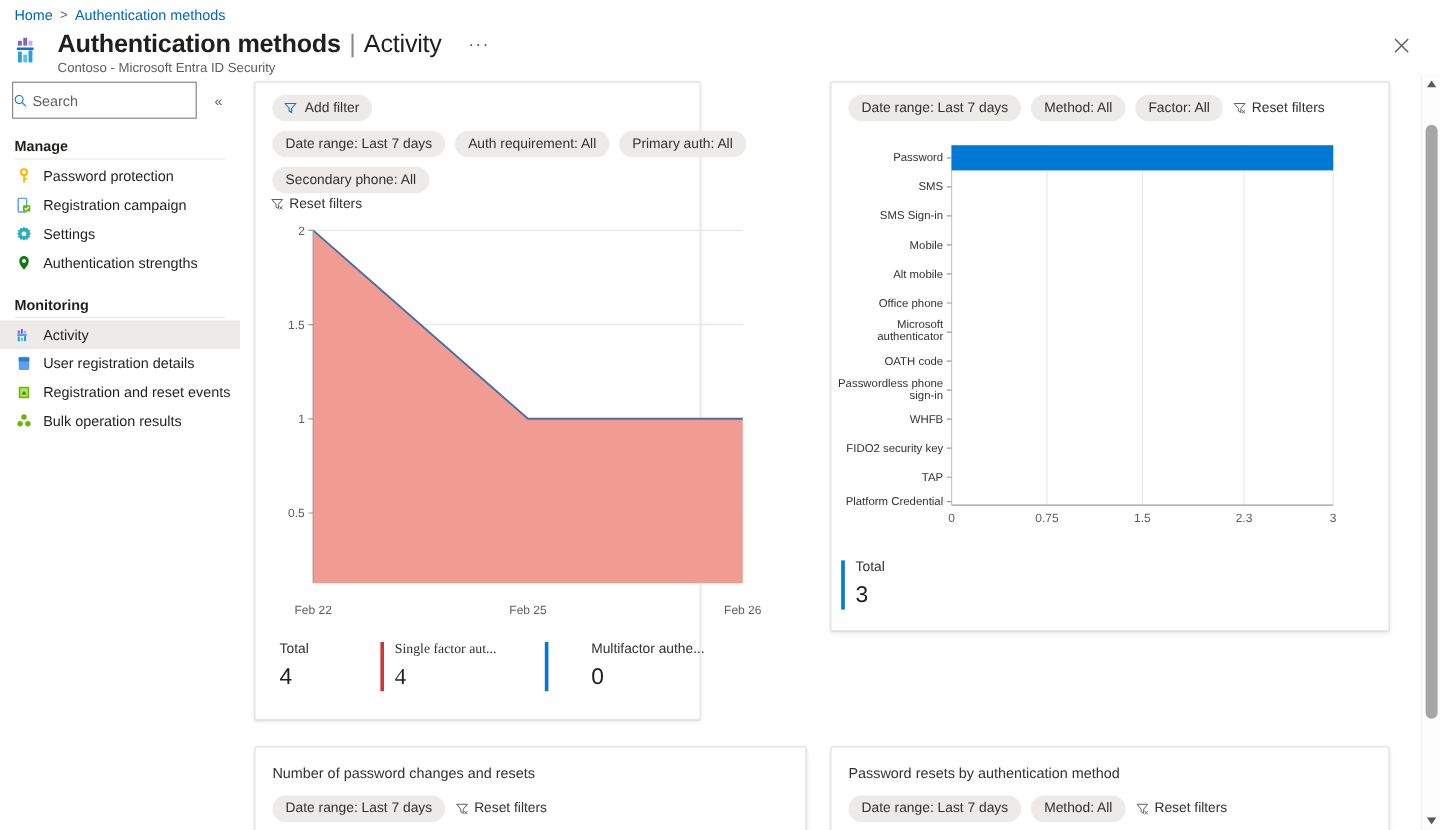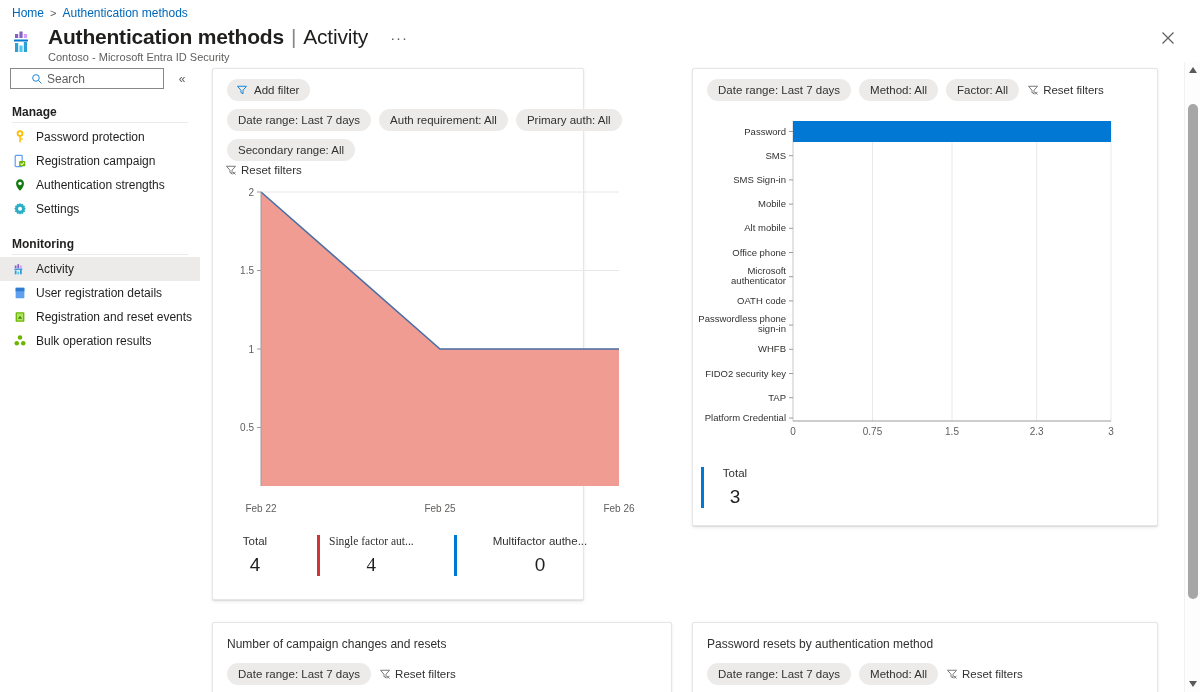--- a/index.html
+++ b/index.html
@@ -48,23 +48,23 @@
   .close-btn {
     position: absolute; top: 30px; right: 22px;
     width: 18px; height: 18px; cursor: pointer;
     color:#605e5c;
   }
 
   
   .leftnav { position: absolute; top: 68px; left: 0; width: 200px; height: 624px; }
   .search-wrap { display: flex; align-items: center; padding: 0 10px 0 10px; gap: 6px; }
   .search-box {
-    position: relative; width: 158px; height: 21px;
+    position: relative; width: 158px; height: 31px;
     border: 1px solid #8a8886; background:#fff;
-    display:flex; align-items:center; padding-left: 20px;
+    display:flex; align-items:center; padding-left: 0;
   }
   .search-box svg { flex:none; }
   .search-box input {
     border: none; outline: none; width: 100%; height: 20px;
     font-family:"Liberation Sans", sans-serif; font-size: 12px;
     color:#323130; padding-left: 4px; background: transparent;
   }
   .search-box input::placeholder { color:#605e5c; }
   .collapse-btn {
     width: 16px; height: 16px; display:flex; align-items:center; justify-content:center;
@@ -98,21 +98,21 @@
     cursor:pointer; white-space:nowrap;
   }
   .chip.addfilter { gap: 6px; padding-left: 9px; }
   .reset {
     display:inline-flex; align-items:center; gap: 4px;
     font-size: 11.5px; color:#323130; cursor:pointer; white-space:nowrap;
   }
   .chiprow { display:flex; align-items:center; gap: 8px; flex-wrap: wrap; }
 
   .kpi-row { display:flex; align-items:stretch; gap: 0; }
-  .kpi { padding-left: 12px; min-width: 56px; text-align: center; }
+  .kpi { padding-left: 12px; min-width: 56px; }
   .kpi.bordered { border-left: 3px solid #d13438; padding-left: 9px; }
   .kpi.bordered.blue { border-left-color:#0078d4; }
   .kpi .k-label { font-size: 11.5px; color:#323130; white-space: nowrap; }
   .kpi .k-value { font-size: 19px; color:#201f1e; margin-top: 7px; font-weight: 400; }
 
   .card-title { font-size: 12px; color:#323130; }
 
   
   .ax { font-family:"Liberation Sans", sans-serif; font-size: 10px; fill:#605e5c; }
   .ax-cat { font-family:"Liberation Sans", sans-serif; font-size: 9.5px; fill:#323130; }
@@ -202,35 +202,35 @@
           <rect x="7" y="8" width="7" height="6" rx="1" fill="#6bb700"></rect>
           <path d="M8.6 11 L10 12.3 L12.6 9.7" stroke="#fff" stroke-width="1.2" fill="none"></path>
         </svg>
       </span>
       <span>Registration campaign</span>
     </div>
 
     <div class="nav-item">
       <span class="nav-ico">
         <svg width="14" height="14" viewBox="0 0 16 16">
+          <path d="M8 1.2 L9.4 2.6 L11.3 2 L11.9 3.9 L13.8 4.5 L13.2 6.4 L14.6 7.8 L13.2 9.2 L13.8 11.1 L11.9 11.7 L11.3 13.6 L9.4 13 L8 14.4 L6.6 13 L4.7 13.6 L4.1 11.7 L2.2 11.1 L2.8 9.2 L1.4 7.8 L2.8 6.4 L2.2 4.5 L4.1 3.9 L4.7 2 L6.6 2.6 Z" fill="#2ab0c5"></path>
+          <circle cx="8" cy="7.8" r="2.3" fill="#fff"></circle>
+        </svg>
+      </span>
+      <span>Settings</span>
+    </div>
+
+    <div class="nav-item">
+      <span class="nav-ico">
+        <svg width="14" height="14" viewBox="0 0 16 16">
           <path d="M8 1.5 C10.5 1.5 12.5 3.5 12.5 6.5 C12.5 10.5 8 14.5 8 14.5 C8 14.5 3.5 10.5 3.5 6.5 C3.5 3.5 5.5 1.5 8 1.5 Z" fill="#107c10"></path>
           <circle cx="8" cy="6.3" r="2" fill="#fff"></circle>
         </svg>
       </span>
       <span>Authentication strengths</span>
-    </div>
-
-    <div class="nav-item">
-      <span class="nav-ico">
-        <svg width="14" height="14" viewBox="0 0 16 16">
-          <path d="M8 1.2 L9.4 2.6 L11.3 2 L11.9 3.9 L13.8 4.5 L13.2 6.4 L14.6 7.8 L13.2 9.2 L13.8 11.1 L11.9 11.7 L11.3 13.6 L9.4 13 L8 14.4 L6.6 13 L4.7 13.6 L4.1 11.7 L2.2 11.1 L2.8 9.2 L1.4 7.8 L2.8 6.4 L2.2 4.5 L4.1 3.9 L4.7 2 L6.6 2.6 Z" fill="#2ab0c5"></path>
-          <circle cx="8" cy="7.8" r="2.3" fill="#fff"></circle>
-        </svg>
-      </span>
-      <span>Settings</span>
     </div>
 
     <div class="nav-group-label">Monitoring</div>
     <div class="nav-divider"></div>
 
     <div class="nav-item active">
       <span class="nav-ico">
         <svg width="14" height="14" viewBox="0 0 16 16">
           <rect x="2" y="4" width="2" height="3" fill="#8661c5"></rect>
           <rect x="5" y="2.5" width="2" height="4.5" fill="#8661c5"></rect>
@@ -289,21 +289,21 @@
           <span>Add filter</span>
         </span>
       </div>
 
       <div class="chiprow" style="position:absolute; left:14px; top:40px; width:430px;">
         <span class="chip">Date range: Last 7 days</span>
         <span class="chip">Auth requirement: All</span>
         <span class="chip">Primary auth: All</span>
       </div>
       <div class="chiprow" style="position:absolute; left:14px; top:70px;">
-        <span class="chip">Secondary range: All</span>
+        <span class="chip">Secondary phone: All</span>
       </div>
 
       <div class="reset" style="position:absolute; left:12px; top:95px;">
         <svg width="12" height="12" viewBox="0 0 16 16">
           <path d="M2 3 H14 L9.4 8.3 V13 L6.6 11.4 V8.3 Z" fill="none" stroke="#605e5c" stroke-width="1.1" stroke-linejoin="round"></path>
           <path d="M10.5 10.5 L14 14 M14 10.5 L10.5 14" stroke="#605e5c" stroke-width="1.1"></path>
         </svg>
         <span>Reset filters</span>
       </div>
 
@@ -421,21 +421,21 @@
 
       <div class="kpi-row" style="position:absolute; left:8px; top:398px;">
         <div class="kpi bordered blue">
           <div class="k-label">Total</div>
           <div class="k-value">3</div>
         </div>
       </div>
     </div>
 
     <div class="card" style="left:8px; top:554px; width:460px; height:140px;">
-      <div class="card-title" style="position:absolute; left:14px; top:14px;">Number of campaign changes and resets</div>
+      <div class="card-title" style="position:absolute; left:14px; top:14px;">Number of password changes and resets</div>
       <div class="chiprow" style="position:absolute; left:14px; top:40px;">
         <span class="chip">Date range: Last 7 days</span>
         <span class="reset">
           <svg width="12" height="12" viewBox="0 0 16 16">
             <path d="M2 3 H14 L9.4 8.3 V13 L6.6 11.4 V8.3 Z" fill="none" stroke="#605e5c" stroke-width="1.1" stroke-linejoin="round"></path>
             <path d="M10.5 10.5 L14 14 M14 10.5 L10.5 14" stroke="#605e5c" stroke-width="1.1"></path>
           </svg>
           <span>Reset filters</span>
         </span>
       </div>

